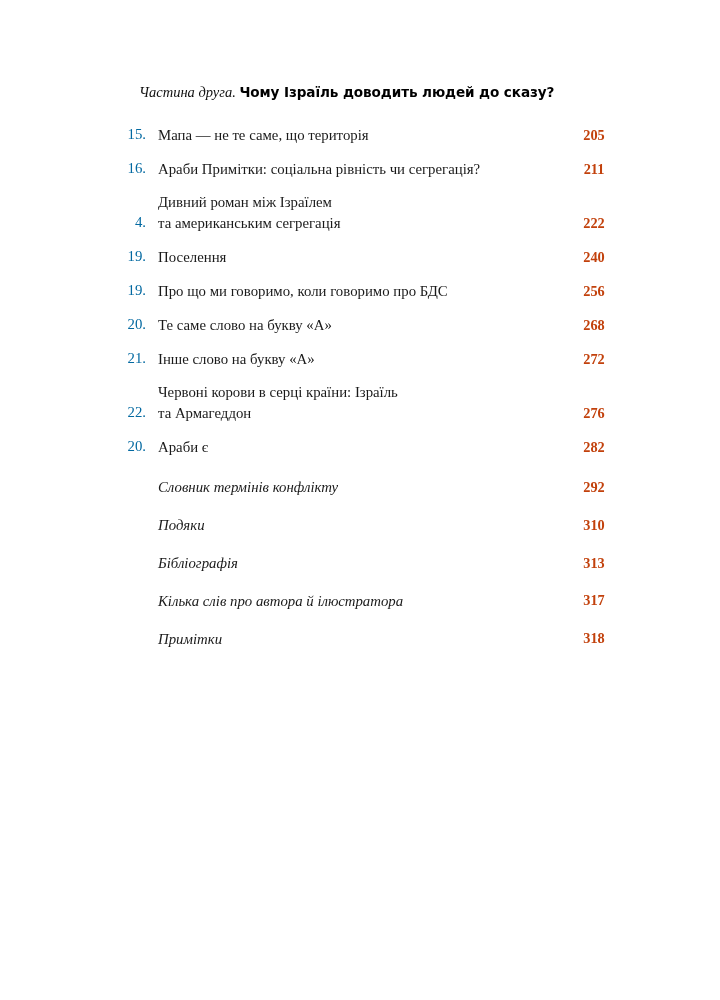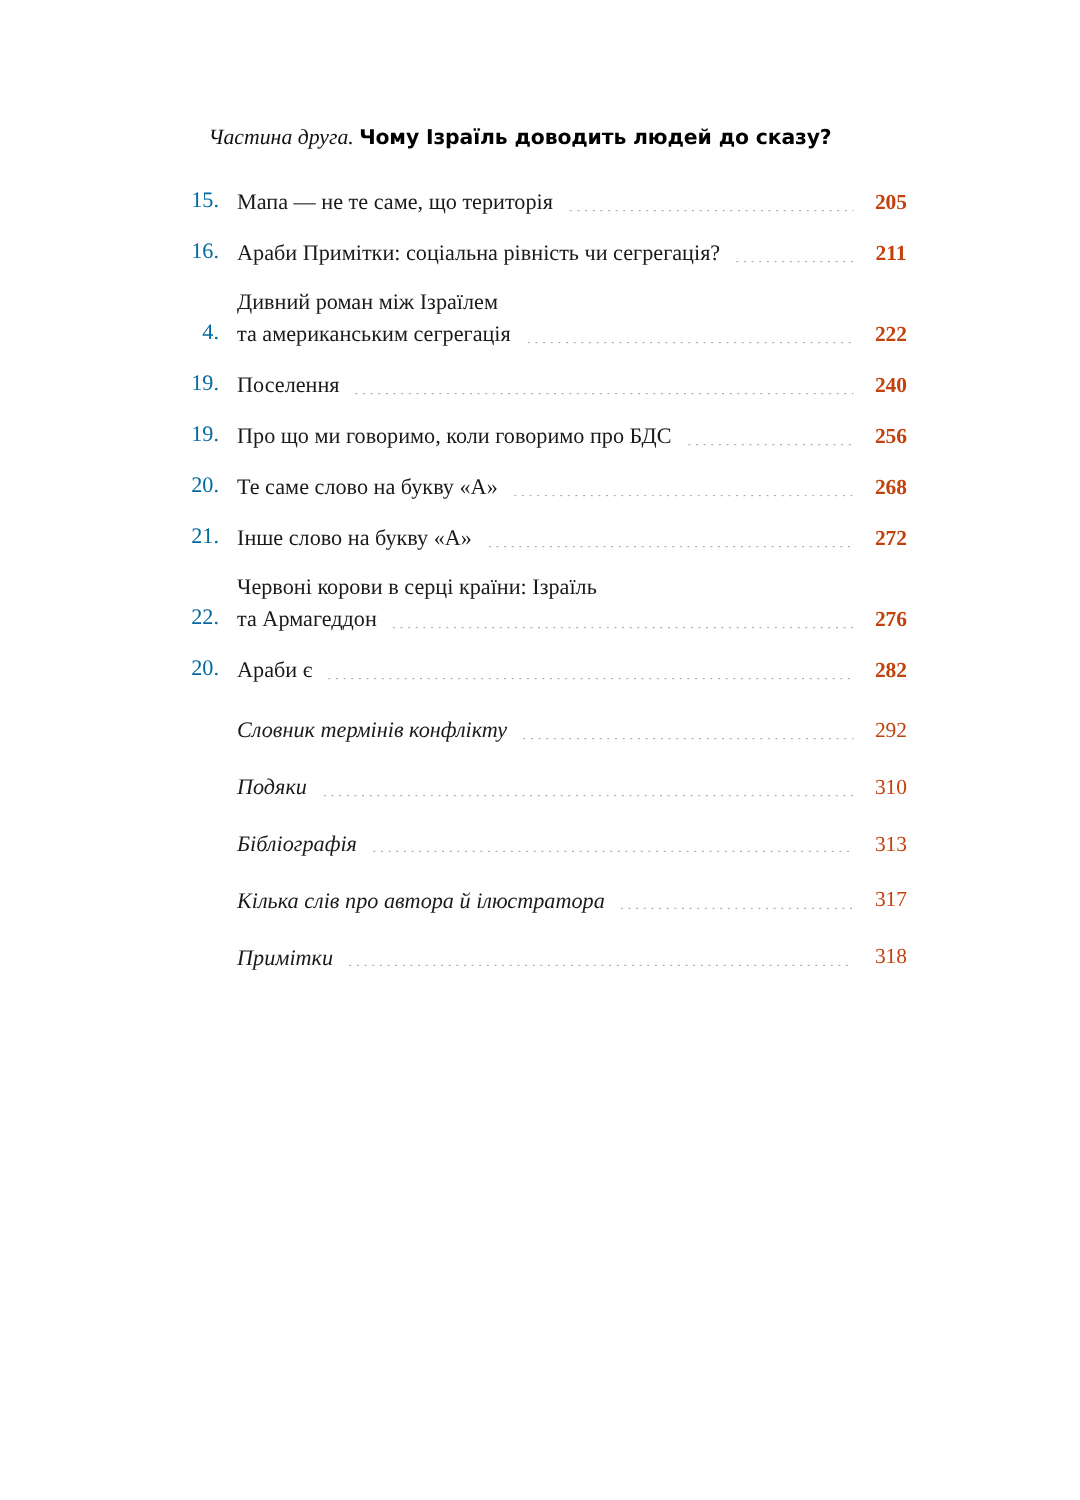--- a/index.html
+++ b/index.html
@@ -128,21 +128,21 @@
     text-align: center;
     font-size: 14.3px;
     line-height: 1.32;
     color: #c2410c;
     padding-bottom: 1px;
   }
   .toc-group.chapters .toc-page {
     font-weight: 700;
   }
   .toc-group.back-matter .toc-page {
-    font-weight: 400;
+    font-weight: 700;
   }
 
   
   .toc-line.continued .leader,
   .toc-line.continued .toc-page {
     visibility: hidden;
   }
 </style>
 </head>
 <body>

